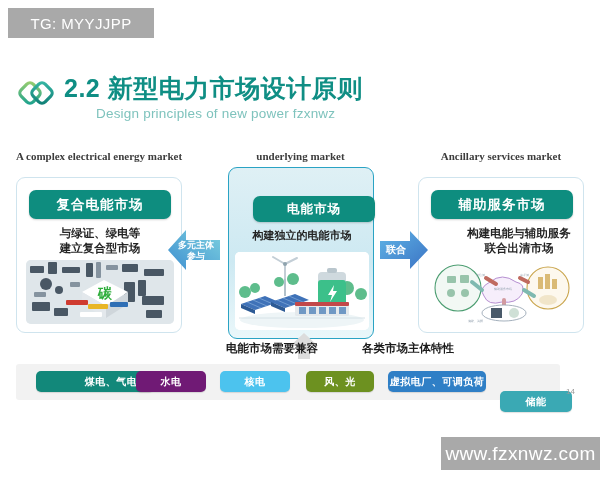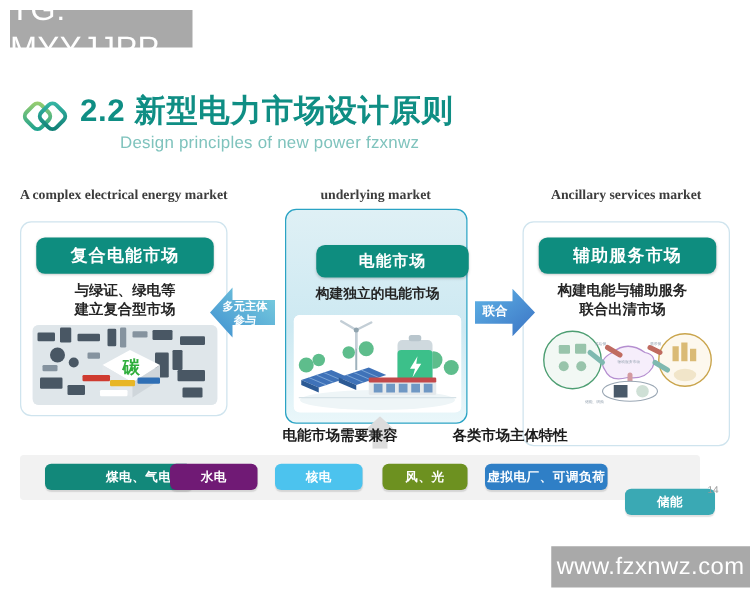--- a/index.html
+++ b/index.html
@@ -6,21 +6,21 @@
   body{
     width:600px;height:480px;overflow:hidden;background:#ffffff;
     font-family:"Liberation Sans","DejaVu Sans",sans-serif;
     position:relative;
   }
   .slide{position:absolute;left:0;top:0;width:600px;height:480px;}
 
   
   .wm{position:absolute;background:#a9a9a9;color:#ffffff;font-weight:400;
       display:flex;align-items:center;justify-content:center;letter-spacing:.4px;}
-  .wm-top{left:8px;top:8px;width:146px;height:30px;font-size:26px;}
+  .wm-top{left:8px;top:8px;width:146px;height:30px;font-size:15px;}
   .wm-bottom{left:441px;top:437px;width:159px;height:33px;font-size:19px;}
 
   
   .header{position:absolute;left:18px;top:74px;width:560px;height:56px;}
   .logo{position:absolute;left:0;top:6px;width:40px;height:26px;}
   .title-cn{position:absolute;left:46px;top:-2px;font-size:25px;font-weight:bold;
       color:#0f8e84;letter-spacing:.5px;white-space:nowrap;}
   .title-en{position:absolute;left:78px;top:32px;font-size:13.5px;color:#7fc3bd;
       white-space:nowrap;letter-spacing:.2px;}
 
@@ -28,40 +28,40 @@
   .cap{position:absolute;text-align:center;font-size:11px;font-weight:bold;
        color:#3d3d3d;line-height:14px;font-family:"Liberation Serif","DejaVu Serif",serif;}
   .cap-left{left:14px;top:149px;width:170px;}
   .cap-mid{left:228px;top:149px;width:145px;}
   .cap-right{left:416px;top:149px;width:170px;}
 
   
   .card{position:absolute;border-radius:9px;box-sizing:border-box;}
   .card-side{background:#ffffff;border:1.4px solid #cfe4ee;}
   .card-left{left:16px;top:177px;width:166px;height:156px;}
-  .card-right{left:418px;top:177px;width:166px;height:180px;}
+  .card-right{left:418px;top:177px;width:166px;height:156px;}
   .card-mid{left:228px;top:167px;width:146px;height:172px;
       background:linear-gradient(180deg,#dff0f5 0%,#cde9f2 55%,#eaf7fa 100%);
       border:1.4px solid #2aa3c4;}
 
   .mid-head{position:absolute;left:0;top:8px;width:100%;text-align:center;
       font-size:13px;font-weight:bold;color:#1d1d1d;margin-top:20px;}
 
   .pill{position:absolute;border-radius:7px;background:#0e8d7f;
       display:flex;align-items:center;justify-content:center;
       color:#ffffff;font-weight:bold;font-size:13.5px;letter-spacing:1px;
       box-shadow:0 1px 2px rgba(0,0,0,.18);}
   .pill-left{left:12px;top:12px;width:142px;height:29px;}
   .pill-right{left:12px;top:12px;width:142px;height:29px;}
   .pill-mid{left:12px;top:28px;width:122px;height:26px;font-size:12.5px;margin-left:12px;}
 
   .desc{position:absolute;text-align:center;color:#242424;font-weight:bold;
       font-size:11.5px;line-height:15px;}
   .desc-left{left:8px;top:48px;width:150px;}
-  .desc-right{left:4px;top:48px;width:150px;}
+  .desc-right{left:25px;top:48px;width:150px;}
   .desc-mid{left:6px;top:60px;width:134px;font-size:11px;font-weight:bold;}
 
   
   .photo{position:absolute;border-radius:5px;overflow:hidden;}
   .photo-left{left:9px;top:82px;width:148px;height:64px;background:#e9eef2;}
   .photo-right{left:9px;top:82px;width:148px;height:64px;background:#ffffff;}
   .photo-mid{left:6px;top:84px;width:134px;height:78px;background:#ffffff;}
 
   
   .arrow-wrap{position:absolute;}

